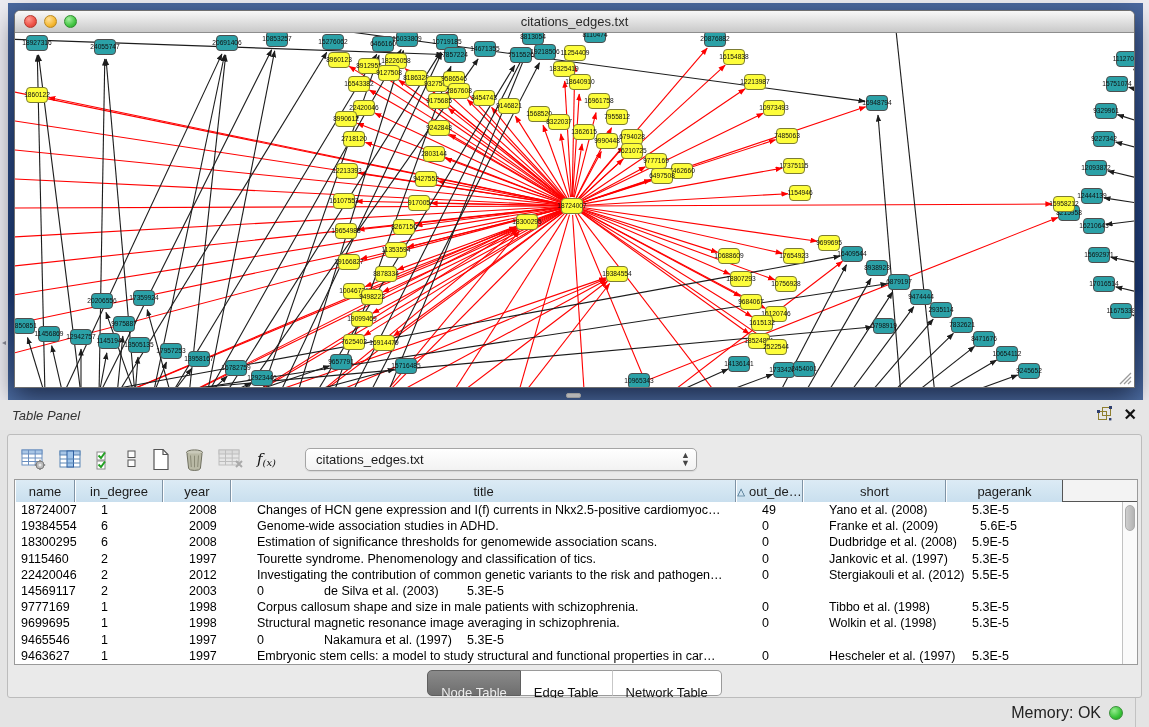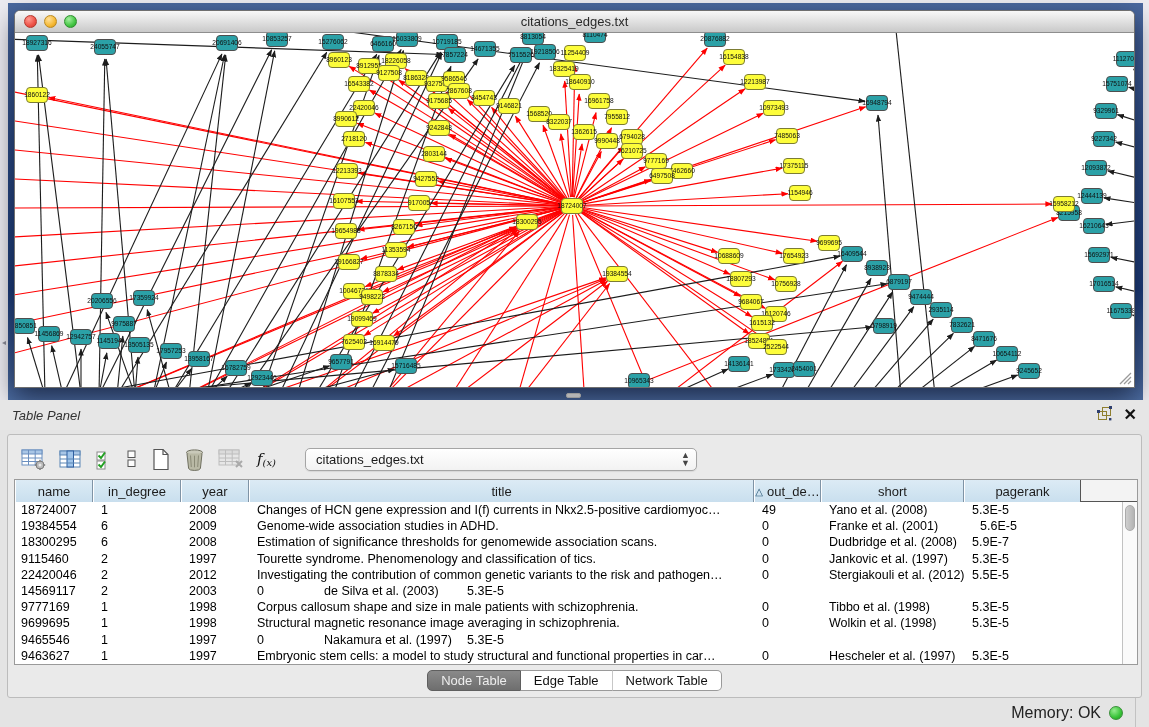--- a/index.html
+++ b/index.html
@@ -65,21 +65,21 @@
   .tbody { position:relative; flex:1; display:flex; }
   .rows { flex:1; }
   .trow { display:flex; height:16.2px; line-height:16.2px; font-size:12.5px; color:#000;
     white-space:nowrap; }
   .tcell { overflow:hidden; text-overflow:clip; padding-left:8px; }
   .vscroll { width:15px; border-left:1px solid #c2c2c2; background:#fafafa; position:relative; }
   .vthumb { position:absolute; top:3px; left:2px; width:10px; height:26px; border-radius:5px;
     background:linear-gradient(90deg,#cfcfcf,#b3b3b3); border:1px solid #ababab; }
 
   .tabbar { display:flex; justify-content:center; margin-top:5px; }
-  .seg { height:21px; line-height:20px; font-size:13px; padding:0 13px; background:#fff;
+  .seg { height:21px; line-height:20px; font-size:13px; padding:12px 13px; background:#fff;
     border-top:1px solid #9a9a9a; border-bottom:1px solid #9a9a9a; color:#111;
     border-right:1px solid #c7c7c7; }
   .seg:first-child { border-left:1px solid #9a9a9a; border-radius:5px 0 0 5px; }
   .seg:last-child  { border-right:1px solid #9a9a9a; border-radius:0 5px 5px 0; }
   .seg.selected { background:linear-gradient(180deg,#8a8a8a,#6e6e6e); color:#eee;
     border-color:#5f5f5f; }
 
   .statusbar { position:absolute; left:0; bottom:0; width:1149px; height:29px;
     display:flex; align-items:center; justify-content:flex-end; background:#e4e4e4; }
   .mem-label { font-size:16px; color:#222; margin-right:8px; }
@@ -601,21 +601,21 @@
       <span class="tbtn fx">f<small>(x)</small></span>
 
       <div class="combo">
         <span class="combo-label">citations_edges.txt</span>
         <span class="combo-arrows">▲<br>▼</span>
       </div>
     </div>
 
     <div class="tablewrap">
       <div class="thead" id="thead">
-          <div class="hcell" style="width: 78px;">name</div>
+          <div class="hcell" style="width: 60px;">name</div>
           <div class="hcell" style="width: 88px;">in_degree</div>
           <div class="hcell" style="width: 68px;">year</div>
           <div class="hcell" style="width: 505px;">title</div>
           <div class="hcell" style="width: 67px;"><span class="sort-tri">△</span>out_de…</div>
           <div class="hcell" style="width: 143px;">short</div>
           <div class="hcell last" style="width: 117px;">pagerank</div>
           <div class="hfiller"></div>
         </div>
       <div class="tbody">
         <div class="rows" id="trows">
@@ -627,31 +627,31 @@
               <div class="tcell" style="width: 67px;">49</div>
               <div class="tcell" style="width: 143px;">Yano et al. (2008)</div>
               <div class="tcell" style="width: 117px;">5.3E-5</div>
             </div>
             <div class="trow">
               <div class="tcell" style="width: 78px; padding-left: 6px;">19384554</div>
               <div class="tcell" style="width: 88px;">6</div>
               <div class="tcell" style="width: 68px;">2009</div>
               <div class="tcell" style="width: 505px;">Genome-wide association studies in ADHD.</div>
               <div class="tcell" style="width: 67px;">0</div>
-              <div class="tcell" style="width: 143px;">Franke et al. (2001)</div>
+              <div class="tcell" style="width: 143px;">Franke et al. (2009)</div>
               <div class="tcell" style="width: 117px; margin-left: 8px;">5.6E-5</div>
             </div>
             <div class="trow">
               <div class="tcell" style="width: 78px; padding-left: 6px;">18300295</div>
               <div class="tcell" style="width: 88px;">6</div>
               <div class="tcell" style="width: 68px;">2008</div>
               <div class="tcell" style="width: 505px;">Estimation of significance thresholds for genomewide association scans.</div>
               <div class="tcell" style="width: 67px;">0</div>
               <div class="tcell" style="width: 143px;">Dudbridge et al. (2008)</div>
-              <div class="tcell" style="width: 117px;">5.9E-7</div>
+              <div class="tcell" style="width: 117px;">5.9E-5</div>
             </div>
             <div class="trow">
               <div class="tcell" style="width: 78px; padding-left: 6px;">9115460</div>
               <div class="tcell" style="width: 88px;">2</div>
               <div class="tcell" style="width: 68px;">1997</div>
               <div class="tcell" style="width: 505px;">Tourette syndrome. Phenomenology and classification of tics.</div>
               <div class="tcell" style="width: 67px;">0</div>
               <div class="tcell" style="width: 143px;">Jankovic et al. (1997)</div>
               <div class="tcell" style="width: 117px;">5.3E-5</div>
             </div>

